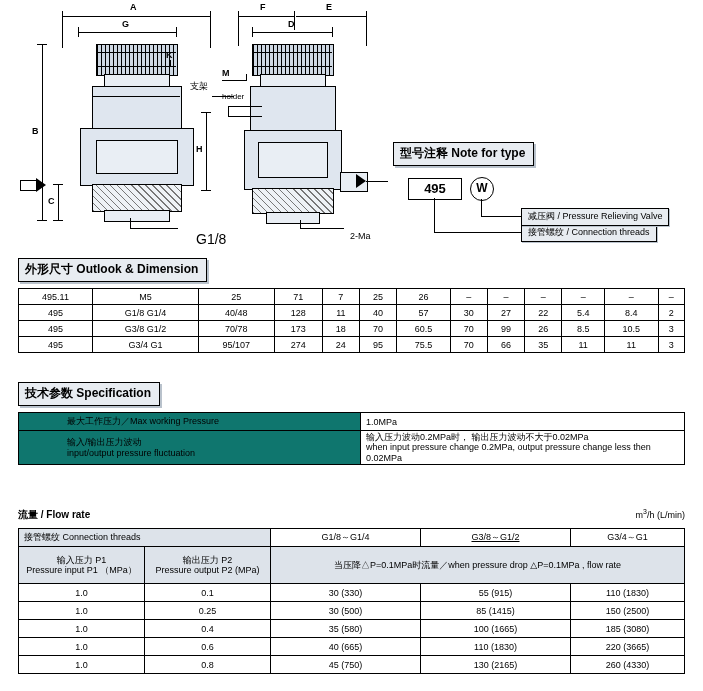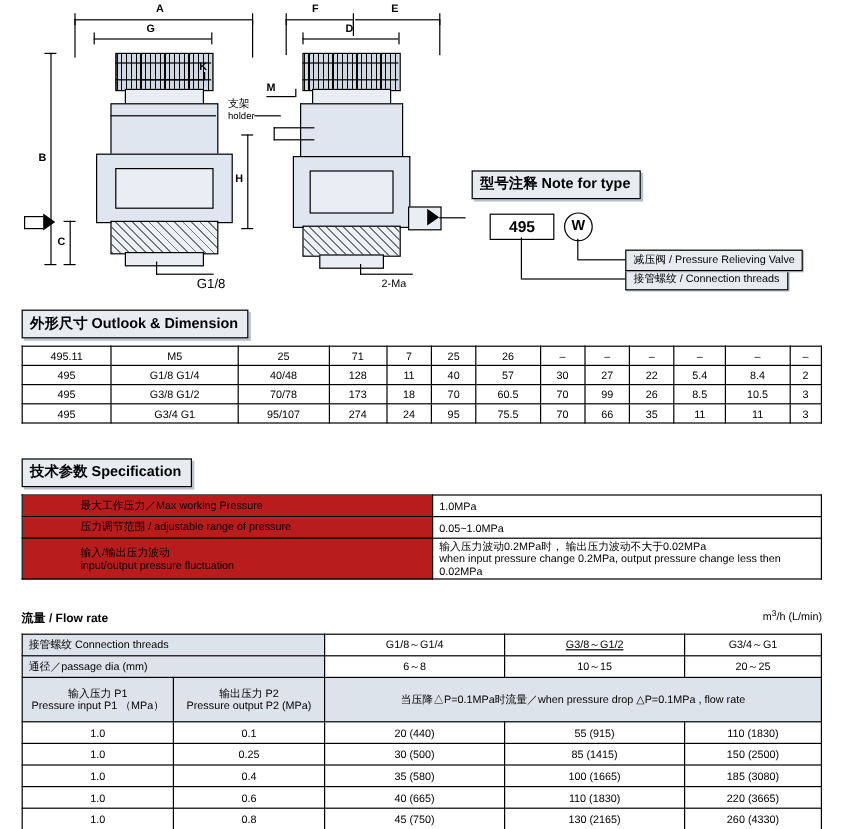--- a/index.html
+++ b/index.html
@@ -17,21 +17,21 @@
     overflow: hidden;
   }
   .page { position: relative; width: 703px; height: 691px; }
 
   
   .drawing { position: absolute; left: 0; top: 0; width: 703px; height: 255px; }
   .ln { position: absolute; background: #000; }
   .hl { height: 1px; }
   .vl { width: 1px; }
   .dim-txt { position: absolute; font-size: 9px; font-weight: bold; }
-  .lbl { position: absolute; font-size: 8px; }
+  .lbl { position: absolute; font-size: 8px; margin-left: 32px; }
   .lbl-cn { position: absolute; font-size: 9px; }
 
   .body-shape { position: absolute; border: 1px solid #000; background: #dfe6ef; }
   .body-shape.plain { background: #e9eef4; }
   .knurl { position: absolute; background:
       repeating-linear-gradient(to right, #000 0px, #000 1px, #cfd8e3 1px, #cfd8e3 4px);
       border: 1px solid #000; }
   .hatch { position: absolute; background:
       repeating-linear-gradient(45deg, #777 0px, #777 1px, #eef2f6 1px, #eef2f6 5px);
       border: 1px solid #000; }
@@ -91,21 +91,21 @@
     background: #fff;
     font-weight: normal;
   }
   thead td, .hdr { background: #dde3ea; }
 
   #dim-table { left: 18px; top: 288px; width: 667px; }
   #dim-table td { height: 13px; }
 
   #spec-table { left: 18px; top: 412px; width: 667px; }
   #spec-table td { height: 15px; text-align: left; padding-left: 5px; }
-  #spec-table td.lab { width: 290px; background: #b91c1c; padding-left: 48px; }
+  #spec-table td.lab { width: 290px; background: #0f766e; padding-left: 48px; }
 
   #flow-table { left: 18px; top: 528px; width: 667px; }
   #flow-table td { height: 15px; }
   #flow-table td.lead { text-align: left; padding-left: 5px; }
 
   .flow-head { position: absolute; left: 18px; top: 508px; font-size: 10px; font-weight: bold; }
   .flow-unit { position: absolute; right: 18px; top: 508px; font-size: 9px; }
   .two-line { line-height: 1.15; }
   sup { font-size: 7px; }
 </style>
@@ -158,21 +158,21 @@
     <div class="ln hl" style="left:20px; top:190px; width:16px;"></div>
     <div class="ln vl" style="left:20px; top:180px; height:11px;"></div>
     <div class="arrowhead" style="left:36px; top:178px; border-top:7px solid transparent; border-bottom:7px solid transparent; border-left:10px solid #000;"></div>
 
     <div class="ln hl" style="left:118px; top:66px; width:52px;"></div>
     <div class="ln vl" style="left:170px; top:60px; height:7px;"></div>
     <div class="dim-txt" style="left:166px; top:50px;">K</div>
 
     <div class="ln hl" style="left:130px; top:228px; width:48px;"></div>
     <div class="ln vl" style="left:130px; top:218px; height:11px;"></div>
-    <div class="lbl" style="left:164px; top:231px; font-size:11px;">G1/8</div>
+    <div class="lbl" style="left:164px; top:231px; font-size:14px;">G1/8</div>
 
     <div class="ln hl" style="left:238px; top:16px; width:56px;"></div>
     <div class="ln vl" style="left:238px; top:11px; height:10px;"></div>
     <div class="ln vl" style="left:294px; top:11px; height:10px;"></div>
     <div class="dim-txt" style="left:260px; top:2px;">F</div>
 
     <div class="ln hl" style="left:296px; top:16px; width:70px;"></div>
     <div class="ln vl" style="left:366px; top:11px; height:10px;"></div>
     <div class="dim-txt" style="left:326px; top:2px;">E</div>
 
@@ -312,24 +312,20 @@
     <span class="en">Specification</span>
   </div>
 
   <table id="spec-table">
     <tbody>
       <tr>
         <td class="lab">最大工作压力／Max working Pressure</td>
         <td style="text-align:left;">1.0MPa</td>
       </tr>
       <tr>
-        <td class="lab">压力调节范围 / adjustable range of pressure</td>
-        <td style="text-align:left;">0.05~1.0MPa</td>
-      </tr>
-      <tr>
         <td class="lab" style="height:30px;">
           <div class="two-line">
             <div>输入/输出压力波动</div>
             <div>input/output pressure fluctuation</div>
           </div>
         </td>
         <td style="text-align:left; height:30px;">
           <div class="two-line">
             <div>输入压力波动0.2MPa时， 输出压力波动不大于0.02MPa</div>
             <div>when input pressure change 0.2MPa, output pressure change less then 0.02MPa</div>
@@ -353,46 +349,40 @@
       <tr>
         <td class="hdr lead" colspan="2" style="width:238px;">
           <span>接管螺纹</span>
           <span>Connection threads</span>
         </td>
         <td style="width:143px;">G1/8～G1/4</td>
         <td style="width:143px;text-decoration:underline;">G3/8～G1/2</td>
         <td>G3/4～G1</td>
       </tr>
       <tr>
-        <td class="hdr lead" colspan="2">通径／passage dia (mm)</td>
-        <td>6～8</td>
-        <td>10～15</td>
-        <td>20～25</td>
-      </tr>
-      <tr>
         <td class="hdr" style="width:119px; height:34px;">
           <div class="two-line">
             <div>输入压力 P1</div>
             <div>Pressure input  P1 （MPa）</div>
           </div>
         </td>
         <td class="hdr" style="width:119px;">
           <div class="two-line">
             <div>输出压力 P2</div>
             <div>Pressure output P2 (MPa)</div>
           </div>
         </td>
         <td class="hdr" colspan="3">
           <span>当压降△P=0.1MPa时流量／</span><span>when pressure drop △P=0.1MPa , flow rate</span>
         </td>
       </tr>
       <tr>
         <td>1.0</td>
         <td>0.1</td>
-        <td>20 (440)</td>
+        <td>30 (330)</td>
         <td>55 (915)</td>
         <td>110 (1830)</td>
       </tr>
       <tr>
         <td>1.0</td>
         <td>0.25</td>
         <td>30 (500)</td>
         <td>85 (1415)</td>
         <td>150 (2500)</td>
       </tr>

